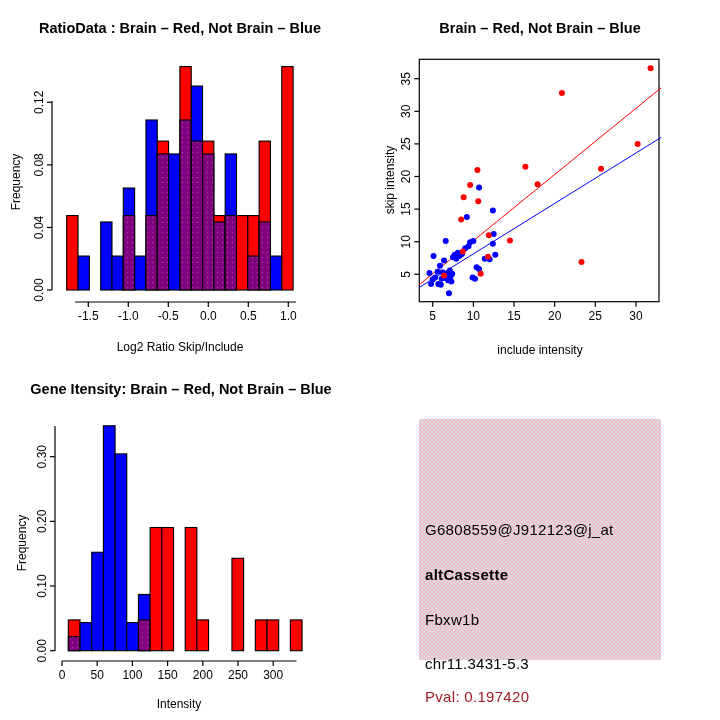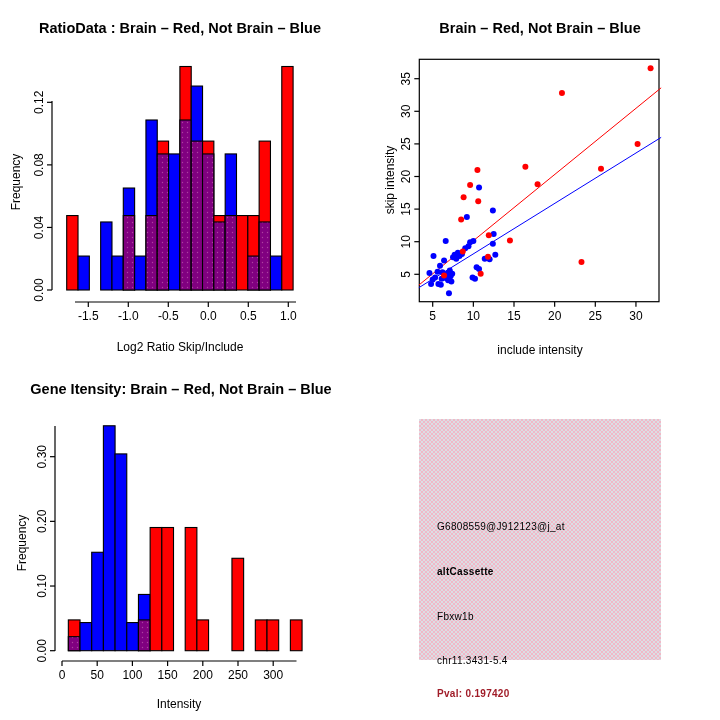--- a/index.html
+++ b/index.html
@@ -10,28 +10,28 @@
   #panel-tr{left:360px;top:0;}
   #panel-bl{left:0;top:360px;}
   #panel-br{left:360px;top:360px;}
   svg{position:absolute;left:0;top:0;}
   svg text{font-family:"Liberation Sans",sans-serif;fill:#000;}
   .infobox{
     position:absolute;left:59px;top:59px;width:242px;height:241px;
     background:repeating-conic-gradient(#f0b9c7 0% 25%, #dcdde4 0% 50%) 0 0/4px 4px;
   }
   .infoline{
-    position:absolute;left:18px;font-size:10px;letter-spacing:0.3px;
+    position:absolute;left:6px;font-size:15px;letter-spacing:0.3px;
     color:#000;white-space:nowrap;
   }
   #info-line-1{top:102px;}
   #info-line-2{top:147px;font-weight:bold;}
   #info-line-3{top:192px;}
   #info-line-4{top:236px;}
-  #info-line-5{top:269px;font-weight:bold;}
+  #info-line-5{top:269px;}
 </style>
 </head>
 <body>
 
 <div class="panel" id="panel-tl">
   <svg id="svg-hist-ratio" width="360" height="360">
       <defs>
         <pattern id="pd-ratio" width="5" height="5" patternUnits="userSpaceOnUse">
           <rect x="0" y="0" width="5" height="5" fill="#800080"></rect>
           <circle cx="2.5" cy="2.5" r="0.7" fill="#D077B8" opacity="0.55"></circle>
@@ -246,16 +246,16 @@
       <text x="179" y="348" font-size="12" text-anchor="middle" fill="#000">Intensity</text>
       <text x="181" y="34" font-size="14.5" text-anchor="middle" fill="#000" font-weight="bold">Gene Itensity: Brain – Red, Not Brain – Blue</text>
     </svg>
 </div>
 
 <div class="panel" id="panel-br">
   <div class="infobox">
     <div class="infoline" id="info-line-1">G6808559@J912123@j_at</div>
     <div class="infoline" id="info-line-2">altCassette</div>
     <div class="infoline" id="info-line-3">Fbxw1b</div>
-    <div class="infoline" id="info-line-4">chr11.3431-5.4</div>
+    <div class="infoline" id="info-line-4">chr11.3431-5.3</div>
     <div class="infoline" id="info-line-5" style="color: rgb(160, 28, 40);">Pval: 0.197420</div>
   </div>
 </div>
 
 </body></html>

